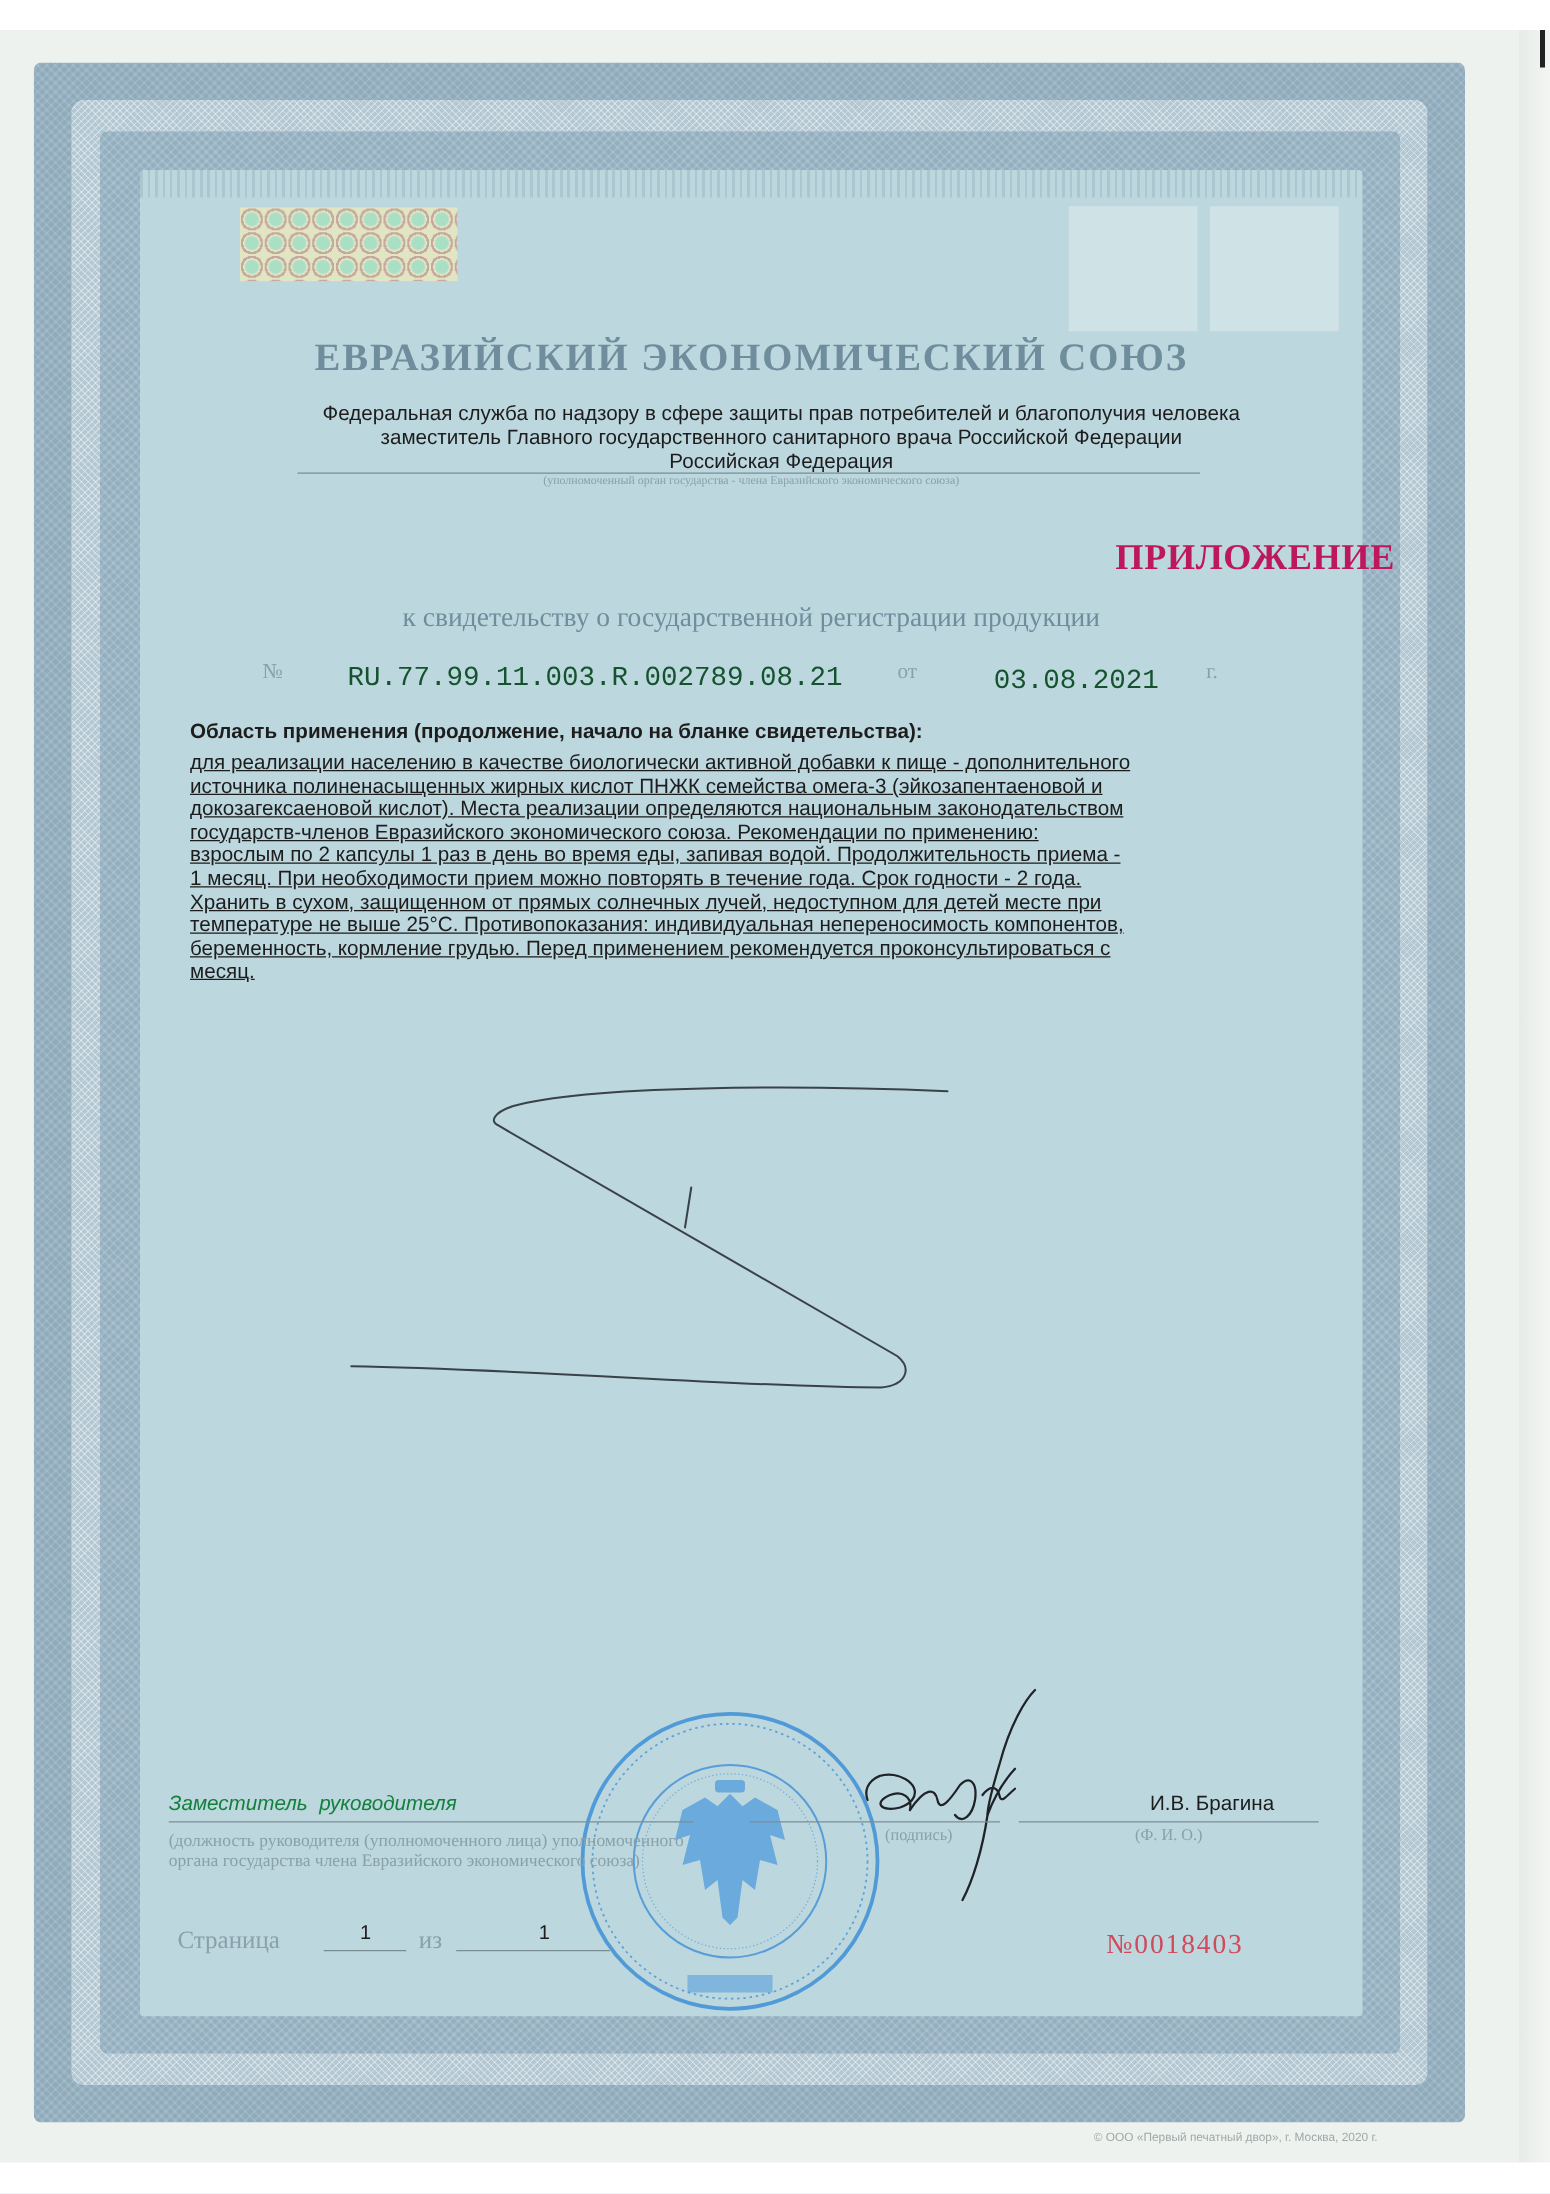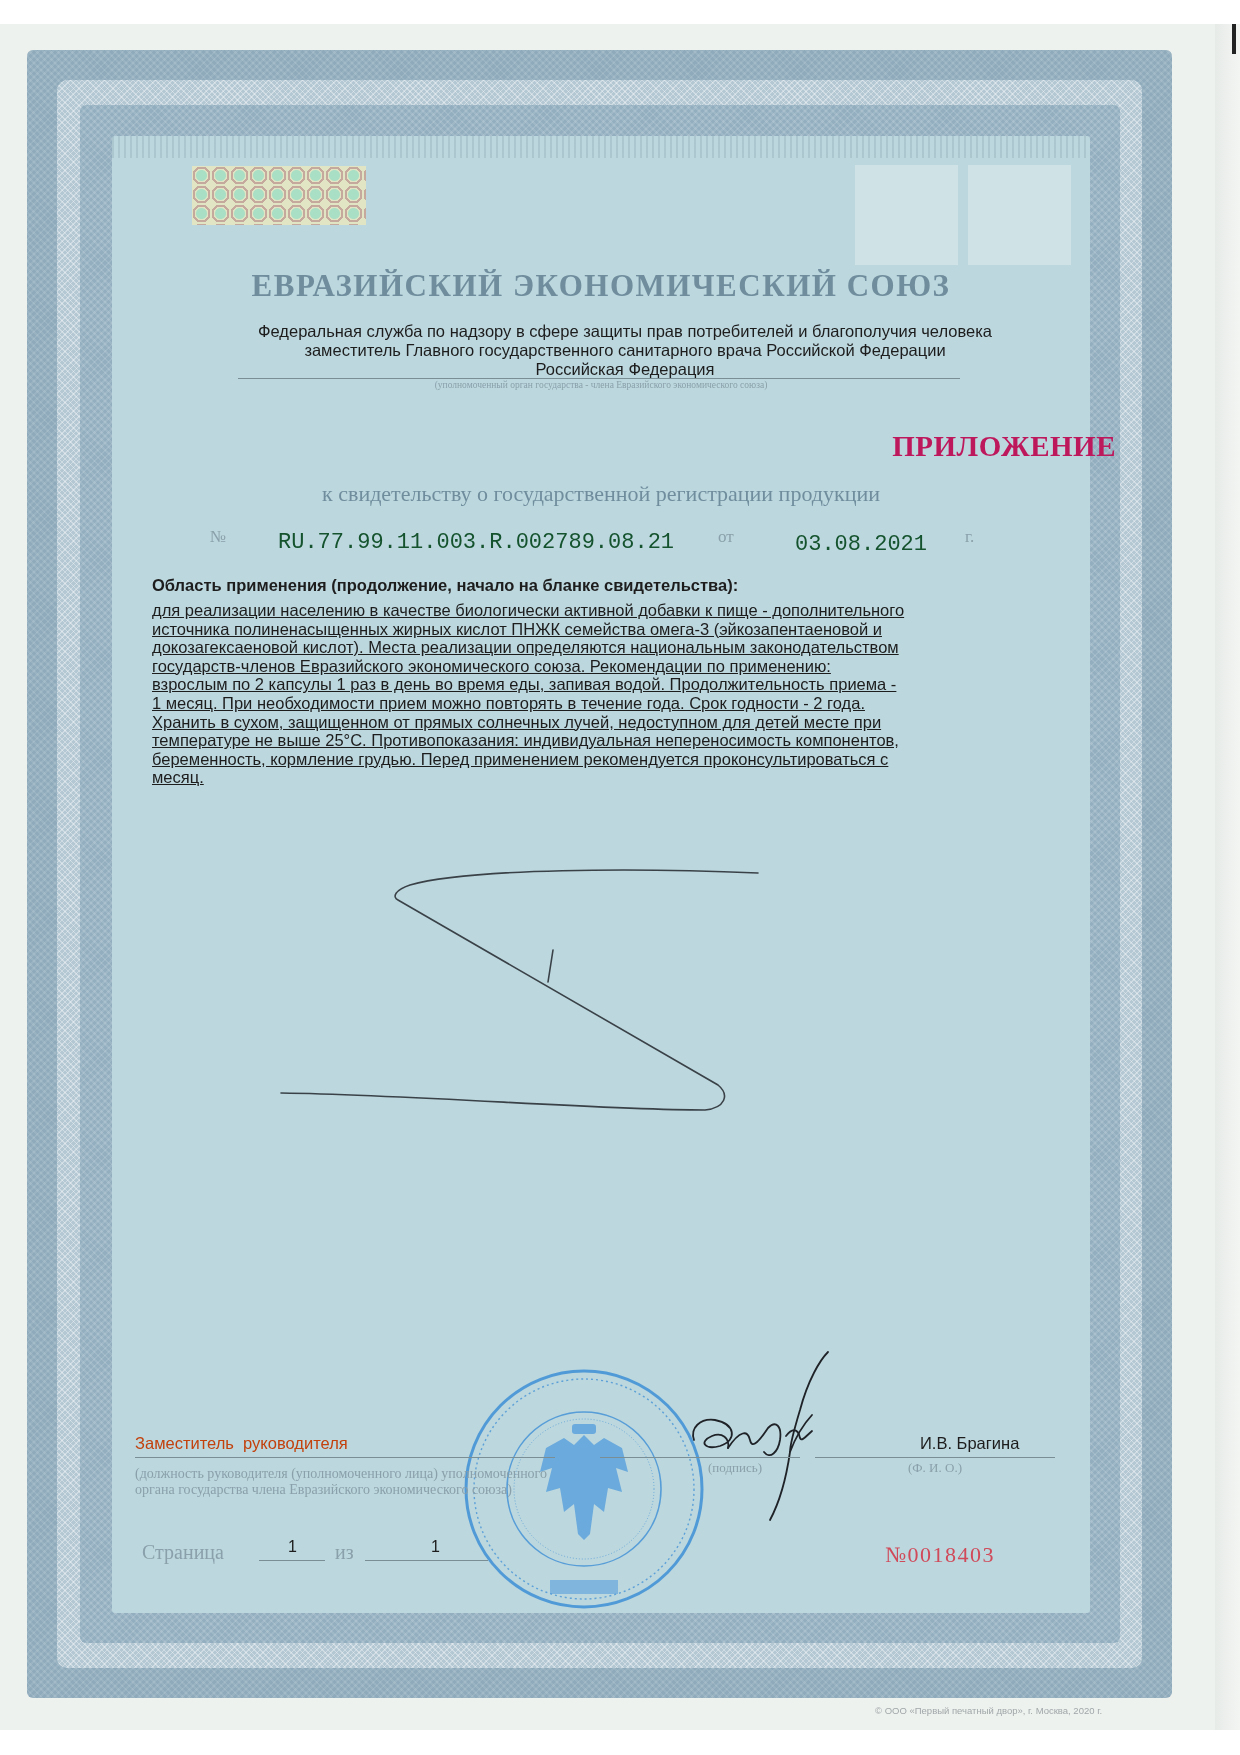--- a/index.html
+++ b/index.html
@@ -96,21 +96,21 @@
   }
   .val-sans { font-size: 22px; color: #14532d; font-family: Liberation Mono, monospace; }
   .scope-heading {
     left: 152px; top: 576px; font-size: 16.5px; font-weight: bold; color: #1d1d1d;
   }
   .scope-body {
     left: 152px; top: 601px; width: 930px;
     font-size: 16.5px; line-height: 18.6px; color: #1d1d1d;
   }
   .scope-body span { display: block; white-space: nowrap; text-decoration: underline; }
-  .sig-role { left: 135px; top: 1434px; font-size: 16.5px; color: #c2410c; }
+  .sig-role { left: 135px; top: 1434px; font-size: 16.5px; color: #15803d; font-style: italic; }
   .sig-name { left: 920px; top: 1434px; font-size: 16.5px; color: #1d1d1d; }
   .role-caption {
     left: 135px; top: 1466px; width: 420px;
     font-family: "Liberation Serif", serif; font-size: 14px; line-height: 15.5px; color: #8aa0aa;
   }
   .page-label {
     font-family: "Liberation Serif", serif; font-size: 20px; color: #8aa0aa;
   }
   .page-num { font-size: 16px; color: #1d1d1d; }
   .form-number {

